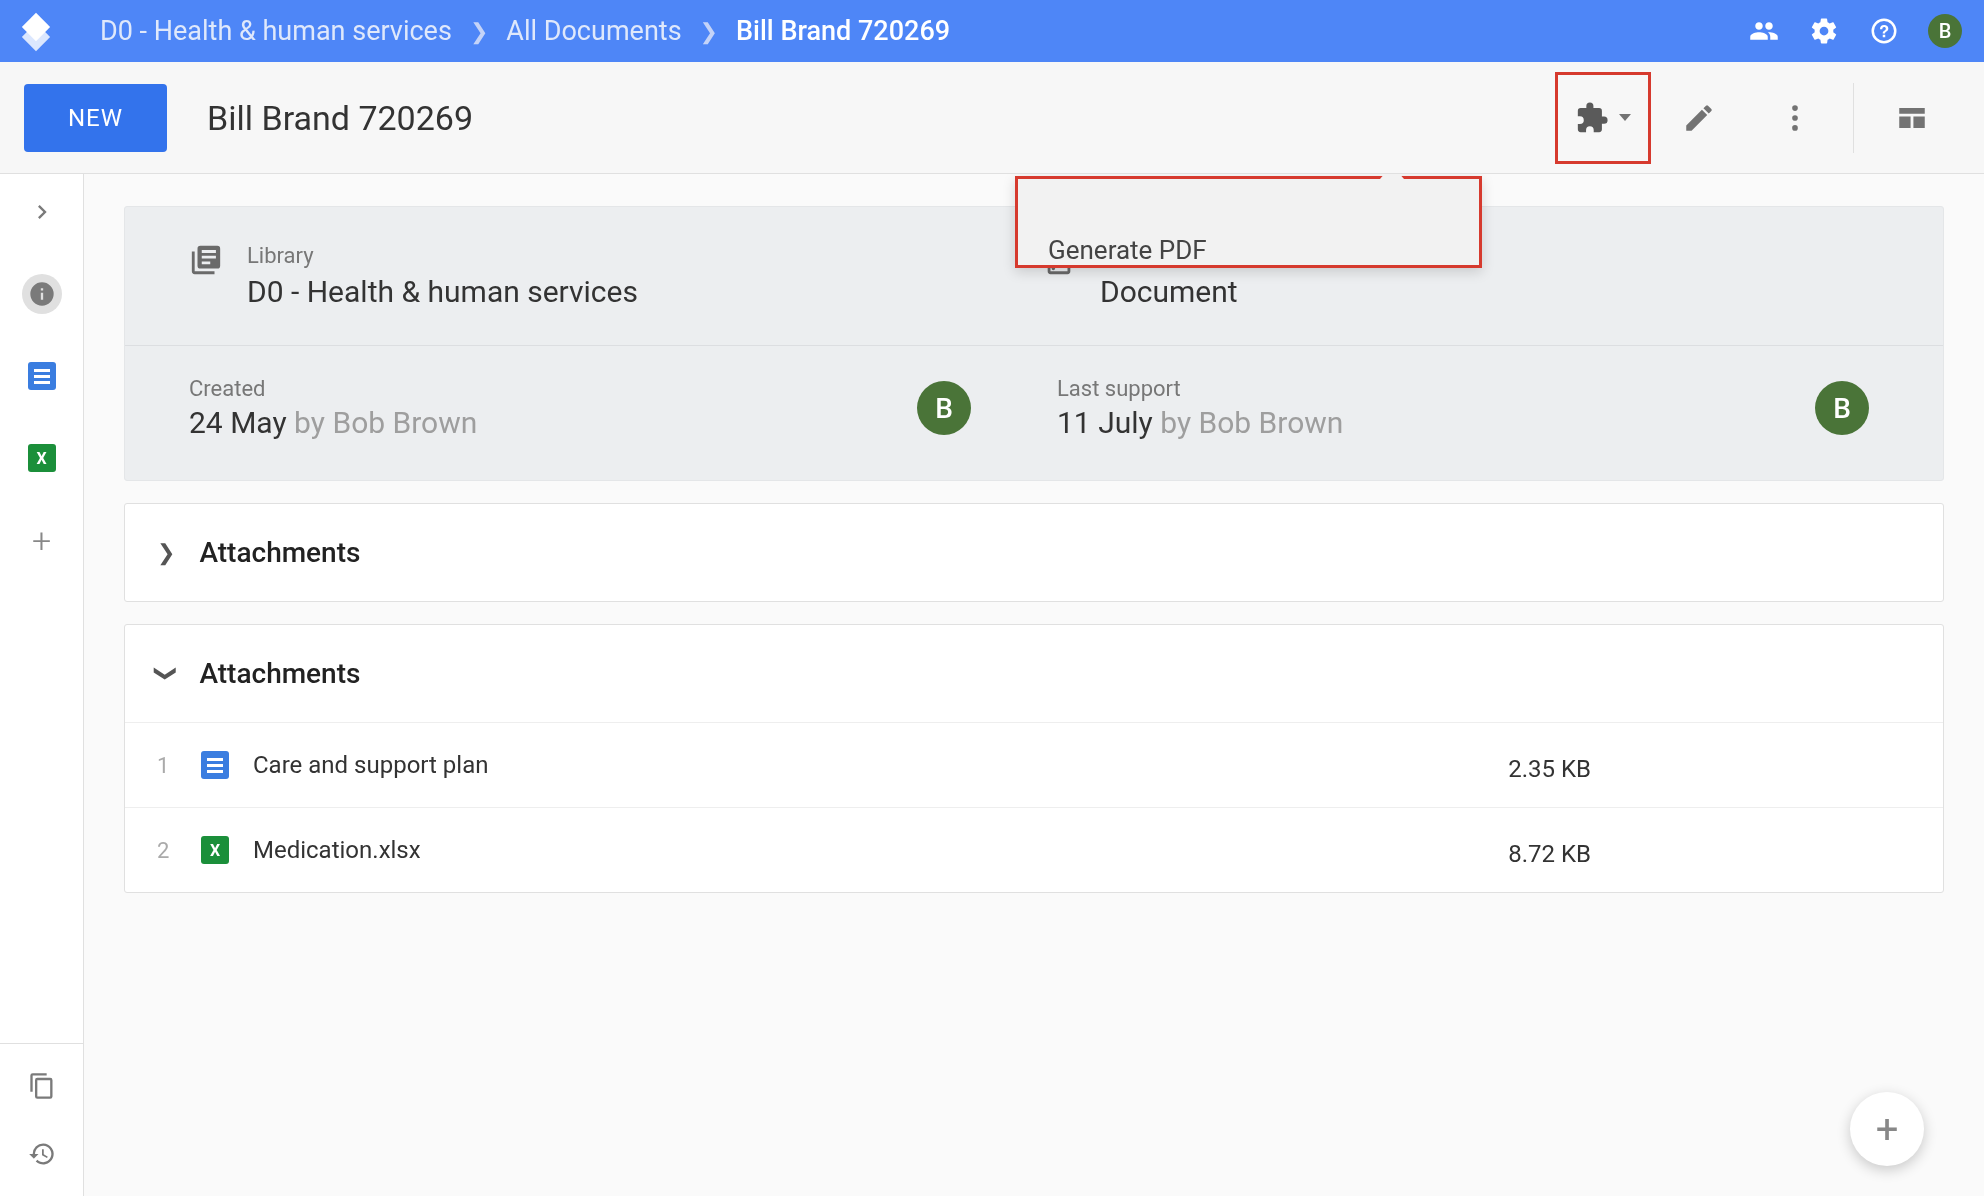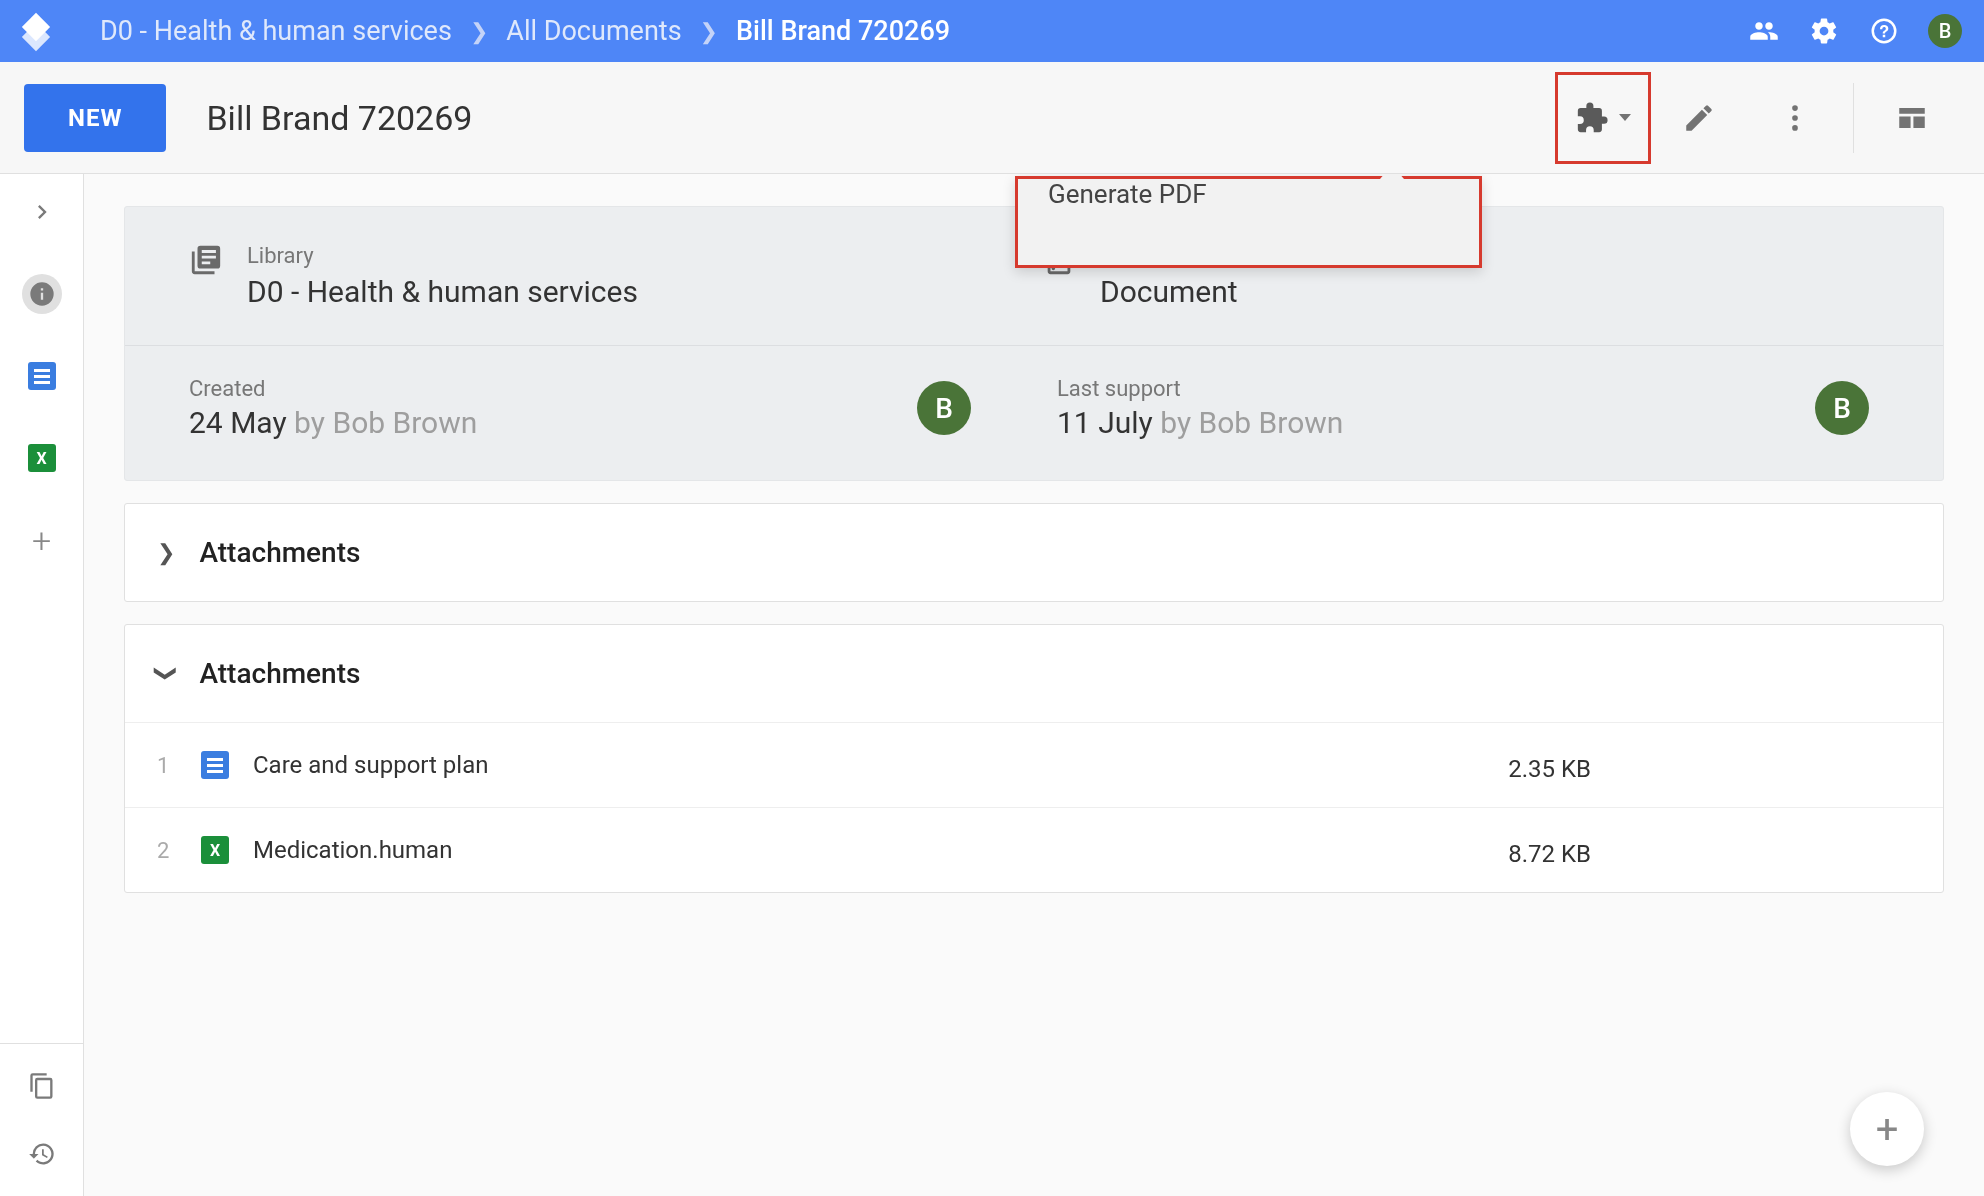--- a/index.html
+++ b/index.html
@@ -25,21 +25,21 @@
   .crumbs{display:flex;align-items:center;font-size:27px;gap:18px;}
   .crumb{color:#dfe8fb;cursor:pointer;}
   .crumb.current{color:#fff;font-weight:500;}
   .chev{color:#c4d3f8;font-size:22px;}
   .top-right{margin-left:auto;display:flex;align-items:center;gap:28px;}
   .top-icon{width:32px;height:32px;display:flex;align-items:center;justify-content:center;cursor:pointer;}
   .top-icon svg{width:30px;height:30px;fill:#fff;}
   .avatar-top{width:34px;height:34px;border-radius:50%;background:var(--green);color:#fff;display:flex;align-items:center;justify-content:center;font-size:20px;font-weight:500;}
   
   .toolbar{height:112px;background:#f7f7f7;border-bottom:1px solid var(--border);display:flex;align-items:center;padding:0 24px;}
-  .new-btn{background:var(--blue-dark);color:#fff;border:none;padding:20px 44px;font-size:24px;font-weight:700;letter-spacing:1px;border-radius:4px;cursor:pointer;}
+  .new-btn{background:var(--blue-dark);color:#fff;border:none;padding:20px 44px;font-size:24px;font-weight:400;letter-spacing:1px;border-radius:4px;cursor:pointer;}
   .page-title{font-size:34px;margin-left:40px;color:#333;}
   .tool-right{margin-left:auto;display:flex;align-items:center;}
   .tool-btn{width:96px;height:92px;display:flex;align-items:center;justify-content:center;cursor:pointer;position:relative;}
   .tool-btn svg{width:34px;height:34px;fill:#737373;}
   .tool-btn.highlight{border:3px solid var(--red);}
   .tool-btn.highlight svg{fill:#5a5a5a;}
   .caret-down{width:0;height:0;border-left:6px solid transparent;border-right:6px solid transparent;border-top:7px solid #737373;margin-left:10px;}
   .sep{width:1px;height:70px;background:var(--border);margin:0 10px;}
   
   .body{display:flex;height:calc(100% - 174px);}
@@ -70,21 +70,21 @@
   
   .section{background:#fff;border:1px solid var(--border);border-radius:3px;margin-top:22px;}
   .section-header{display:flex;align-items:center;padding:32px 32px;font-size:28px;font-weight:500;gap:24px;cursor:pointer;}
   .sec-chev{font-size:22px;color:#555;}
   .attach-row{display:flex;align-items:center;padding:24px 32px;border-top:1px solid #eee;font-size:24px;}
   .attach-row .num{width:44px;color:#aaa;font-size:22px;}
   .attach-row .icon{width:28px;height:28px;margin-right:24px;}
   .attach-row .name{flex:1;color:#333;}
   .attach-row .size{color:#333;font-size:24px;margin-right:320px;margin-top:8px;}
   
-  .popup{position:absolute;top:2px;right:502px;width:467px;height:92px;background:#f2f2f2;border:3px solid var(--red);display:flex;align-items:flex-start;padding-left:30px;font-size:26px;color:#444;box-shadow:0 4px 12px rgba(0,0,0,.15);z-index:10;}
+  .popup{position:absolute;top:2px;right:502px;width:467px;height:92px;background:#f2f2f2;border:3px solid var(--red);display:flex;align-items:flex-end;padding-left:30px;font-size:26px;color:#444;box-shadow:0 4px 12px rgba(0,0,0,.15);z-index:10;}
   .popup:before{content:"";position:absolute;top:-14px;left:362px;width:0;height:0;border-left:12px solid transparent;border-right:12px solid transparent;border-bottom:14px solid #f2f2f2;}
   
   .fab{position:absolute;right:60px;bottom:30px;width:74px;height:74px;border-radius:50%;background:#fff;box-shadow:0 4px 14px rgba(0,0,0,.2);display:flex;align-items:center;justify-content:center;font-size:40px;color:#888;cursor:pointer;}
 </style>
 </head>
 <body>
 
 <div class="topbar">
   <div class="logo"></div>
   <div class="crumbs">
@@ -253,21 +253,21 @@
       </div>
       <div class="attach-row">
         <span class="num">1</span>
         <div class="icon doc-blue"></div>
         <span class="name">Care and support plan</span>
         <span class="size">2.35 KB</span>
       </div>
       <div class="attach-row">
         <span class="num">2</span>
         <div class="icon xls-green">X</div>
-        <span class="name">Medication.human</span>
+        <span class="name">Medication.xlsx</span>
         <span class="size">8.72 KB</span>
       </div>
     </div>
 
     <div class="fab">
       <span>+</span>
     </div>
 
   </div>
 </div>

